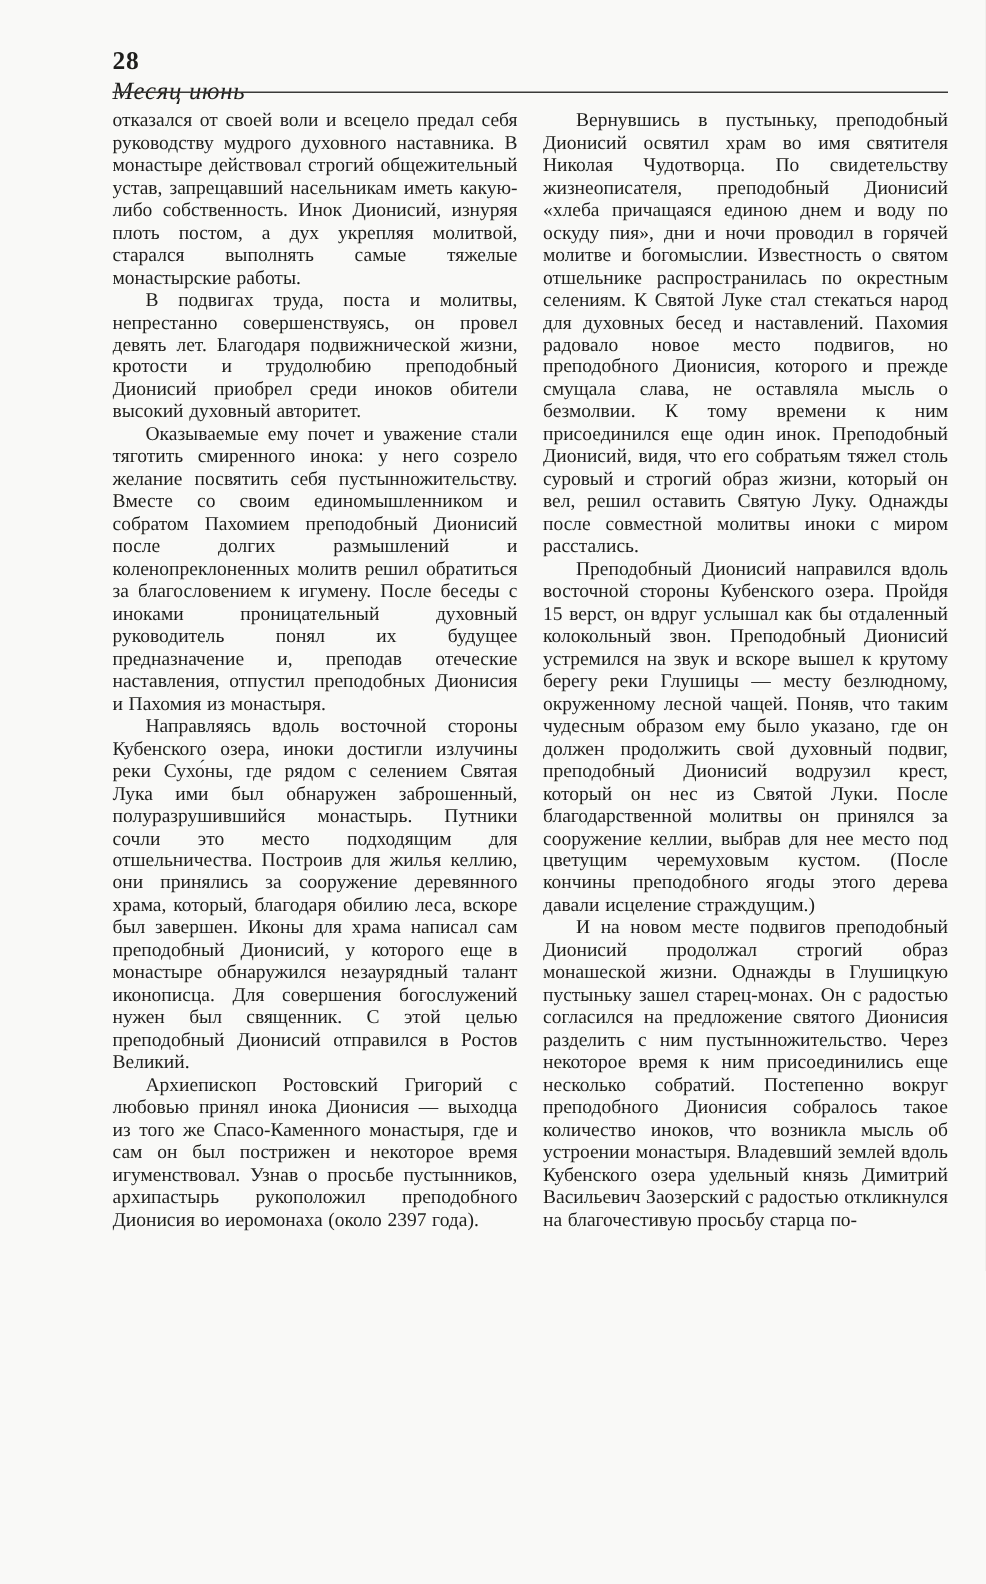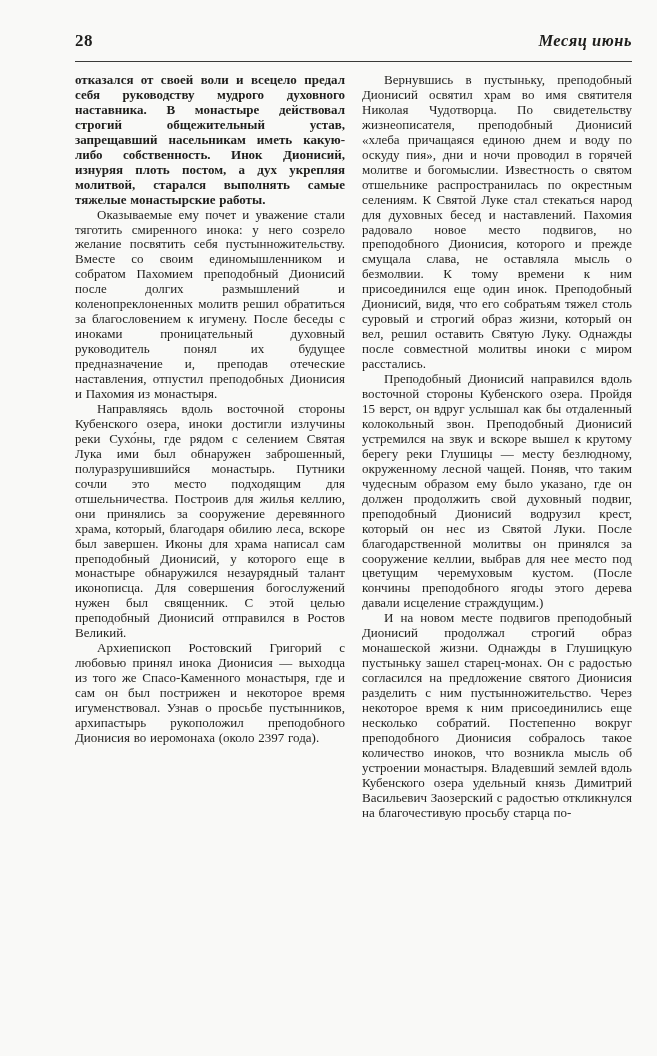--- a/index.html
+++ b/index.html
@@ -18,29 +18,30 @@
     box-sizing: border-box;
   }
   .running-head {
     position: absolute;
     top: 31px;
     left: 75px;
     width: 557px;
     display: flex;
     justify-content: space-between;
     align-items: baseline;
+    flex-direction: column;
   }
   .page-number {
     font-size: 17px;
     font-weight: bold;
     letter-spacing: 0.5px;
   }
   .running-title {
     font-size: 16.5px;
-    font-weight: bold;
+    font-weight: normal;
     font-style: italic;
     letter-spacing: 0.5px;
     text-align: center;
   }
   .head-rule {
     position: absolute;
     top: 61px;
     left: 75px;
     width: 557px;
     height: 0;
@@ -63,35 +64,35 @@
     font-size: 13px;
     line-height: 14.95px;
   }
   .column p.para {
     margin: 0;
     text-indent: 22px;
     word-spacing: 0.5px;
   }
   .column p.para.no-indent {
     text-indent: 0;
-    font-weight: bold;
   }
 </style>
 </head>
 <body>
 
 <div class="page">
   <div class="running-head">
     <span class="page-number">28</span>
     <span class="running-title">Месяц июнь</span>
   </div>
   <div class="head-rule"></div>
   <div class="columns">
     <div class="column">
         <p class="para no-indent">отказался от своей воли и всецело предал себя руководству мудрого духовного наставника. В монастыре действовал строгий общежительный устав, запрещавший насельникам иметь какую-либо собственность. Инок Дионисий, изнуряя плоть постом, а дух укрепляя молитвой, старался выполнять самые тяжелые монастырские работы.</p>
+        <p class="para">В подвигах труда, поста и молитвы, непрестанно совершенствуясь, он провел девять лет. Благодаря подвижнической жизни, кротости и трудолюбию преподобный Дионисий приобрел среди иноков обители высокий духовный авторитет.</p>
         <p class="para">Оказываемые ему почет и уважение стали тяготить смиренного инока: у него созрело желание посвятить себя пустынножительству. Вместе со своим единомышленником и собратом Пахомием преподобный Дионисий после долгих размышлений и коленопреклоненных молитв решил обратиться за благословением к игумену. После беседы с иноками проницательный духовный руководитель понял их будущее предназначение и, преподав отеческие наставления, отпустил преподобных Дионисия и Пахомия из монастыря.</p>
         <p class="para">Направляясь вдоль восточной стороны Кубенского озера, иноки достигли излучины реки Сухо́ны, где рядом с селением Святая Лука ими был обнаружен заброшенный, полуразрушившийся монастырь. Путники сочли это место подходящим для отшельничества. Построив для жилья келлию, они принялись за сооружение деревянного храма, который, благодаря обилию леса, вскоре был завершен. Иконы для храма написал сам преподобный Дионисий, у которого еще в монастыре обнаружился незаурядный талант иконописца. Для совершения богослужений нужен был священник. С этой целью преподобный Дионисий отправился в Ростов Великий.</p>
         <p class="para">Архиепископ Ростовский Григорий с любовью принял инока Дионисия — выходца из того же Спасо-Каменного монастыря, где и сам он был пострижен и некоторое время игуменствовал. Узнав о просьбе пустынников, архипастырь рукоположил преподобного Дионисия во иеромонаха (около 2397 года).</p>
       </div>
     <div class="column">
         <p class="para">Вернувшись в пустыньку, преподобный Дионисий освятил храм во имя святителя Николая Чудотворца. По свидетельству жизнеописателя, преподобный Дионисий «хлеба причащаяся единою днем и воду по оскуду пия», дни и ночи проводил в горячей молитве и богомыслии. Известность о святом отшельнике распространилась по окрестным селениям. К Святой Луке стал стекаться народ для духовных бесед и наставлений. Пахомия радовало новое место подвигов, но преподобного Дионисия, которого и прежде смущала слава, не оставляла мысль о безмолвии. К тому времени к ним присоединился еще один инок. Преподобный Дионисий, видя, что его собратьям тяжел столь суровый и строгий образ жизни, который он вел, решил оставить Святую Луку. Однажды после совместной молитвы иноки с миром расстались.</p>
         <p class="para">Преподобный Дионисий направился вдоль восточной стороны Кубенского озера. Пройдя 15 верст, он вдруг услышал как бы отдаленный колокольный звон. Преподобный Дионисий устремился на звук и вскоре вышел к крутому берегу реки Глушицы — месту безлюдному, окруженному лесной чащей. Поняв, что таким чудесным образом ему было указано, где он должен продолжить свой духовный подвиг, преподобный Дионисий водрузил крест, который он нес из Святой Луки. После благодарственной молитвы он принялся за сооружение келлии, выбрав для нее место под цветущим черемуховым кустом. (После кончины преподобного ягоды этого дерева давали исцеление страждущим.)</p>
         <p class="para">И на новом месте подвигов преподобный Дионисий продолжал строгий образ монашеской жизни. Однажды в Глушицкую пустыньку зашел старец-монах. Он с радостью согласился на предложение святого Дионисия разделить с ним пустынножительство. Через некоторое время к ним присоединились еще несколько собратий. Постепенно вокруг преподобного Дионисия собралось такое количество иноков, что возникла мысль об устроении монастыря. Владевший землей вдоль Кубенского озера удельный князь Димитрий Васильевич Заозерский с радостью откликнулся на благочестивую просьбу старца по-</p>
       </div>
   </div>

